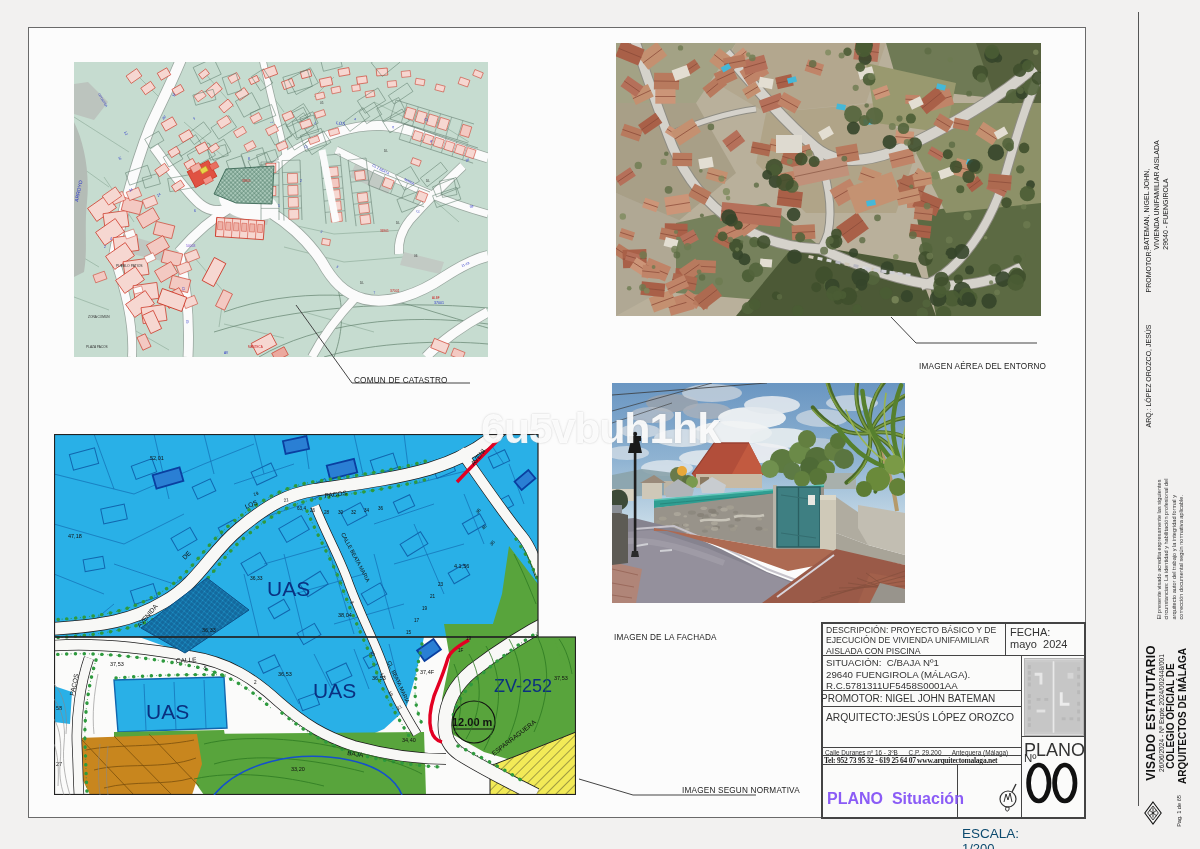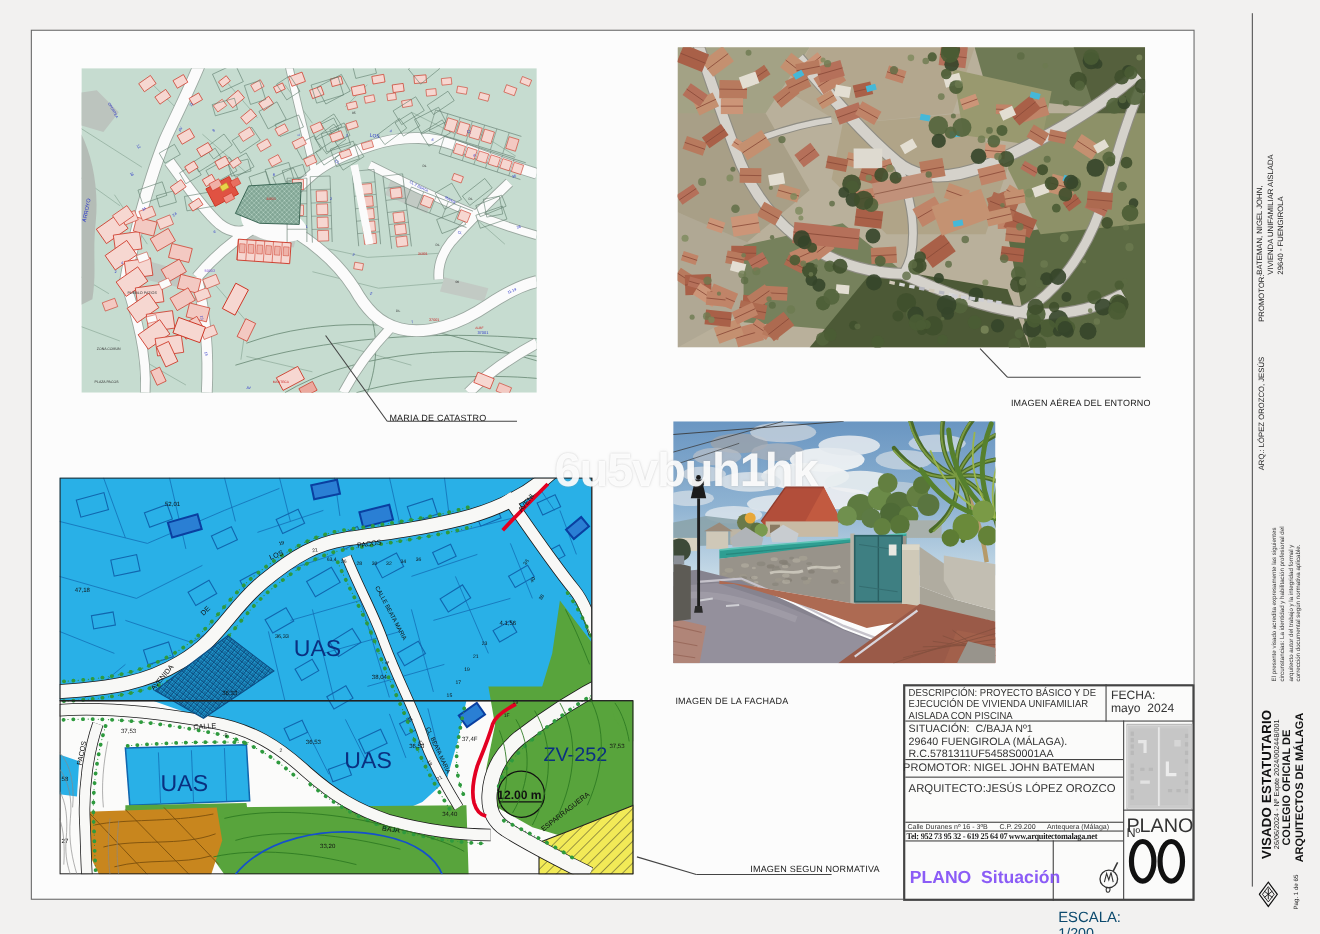--- a/index.html
+++ b/index.html
@@ -1500,21 +1500,21 @@
 <path d="M0,310 C4,320 5,336 4,352"></path>
 <path d="M46,310 C44,330 44,345 46,361"></path>
 <path d="M54,312 C52,332 52,347 54,361"></path>
 </g>
 </svg>
 
 <svg class="abs" style="left:280px;top:295px;" width="200" height="95">
 <line x1="16" y1="10" x2="72" y2="88" stroke="#444" stroke-width="1"></line>
 <line x1="72" y1="88" x2="190" y2="88" stroke="#444" stroke-width="1"></line>
 </svg>
-<div class="lbl" style="left:354px;top:376px;font-size:8.2px;">MARIA DE CATASTRO</div>
+<div class="lbl" style="left:354px;top:376px;font-size:8.2px;">COMUN DE CATASTRO</div>
 
 <svg class="abs" style="left:885px;top:315px;" width="160" height="32">
 <line x1="6" y1="2" x2="31" y2="28" stroke="#444" stroke-width="1"></line>
 <line x1="31" y1="28" x2="152" y2="28" stroke="#444" stroke-width="1"></line>
 </svg>
 <div class="lbl" style="left:919px;top:332.5px;font-size:8.2px;margin-top:29px;">IMAGEN AÉREA DEL ENTORNO</div>
 
 <div class="lbl" style="left:614px;top:633px;font-size:8.2px;">IMAGEN DE LA FACHADA</div>
 
 <svg class="abs" style="left:576px;top:776px;" width="185" height="22">
@@ -1619,13 +1619,13 @@
 <div class="abs rot" style="left:1176px;top:716px;font-size:10px;font-weight:bold;color:#111;text-align:center;line-height:11.5px;">COLEGIO OFICIAL DE<br>ARQUITECTOS DE MÁLAGA</div>
 
 <svg class="abs" style="left:1144px;top:800px;" width="18" height="26" viewBox="0 0 22 29">
 <path d="M11 1 L21 14.5 L11 28 L1 14.5 Z" fill="none" stroke="#111" stroke-width="1.3"></path>
 <path d="M11 6 L17.5 14.5 L11 23 L4.5 14.5 Z" fill="none" stroke="#111" stroke-width="1"></path>
 <path d="M11 8 L11 20 M6.5 11 L15.5 18 M15.5 11 L6.5 18" stroke="#111" stroke-width="1"></path>
 </svg>
 
 <div class="abs rot" style="left:1179px;top:811px;font-size:5.6px;color:#222;">Pag. 1 de 65</div>
 
-<div class="abs" style="left:481px;top:404px;font-size:43px;font-weight:bold;color:rgba(255,255,255,0.9);text-shadow:0 0 2px rgba(150,150,150,0.5);letter-spacing:-1.2px;z-index:50;margin-left:23px;">6u5vbuh1hk</div>
+<div class="abs" style="left:481px;top:404px;font-size:43px;font-weight:bold;color:rgba(255,255,255,0.9);text-shadow:0 0 2px rgba(150,150,150,0.5);letter-spacing:-1.2px;z-index:50;">6u5vbuh1hk</div>
 
 </body></html>

